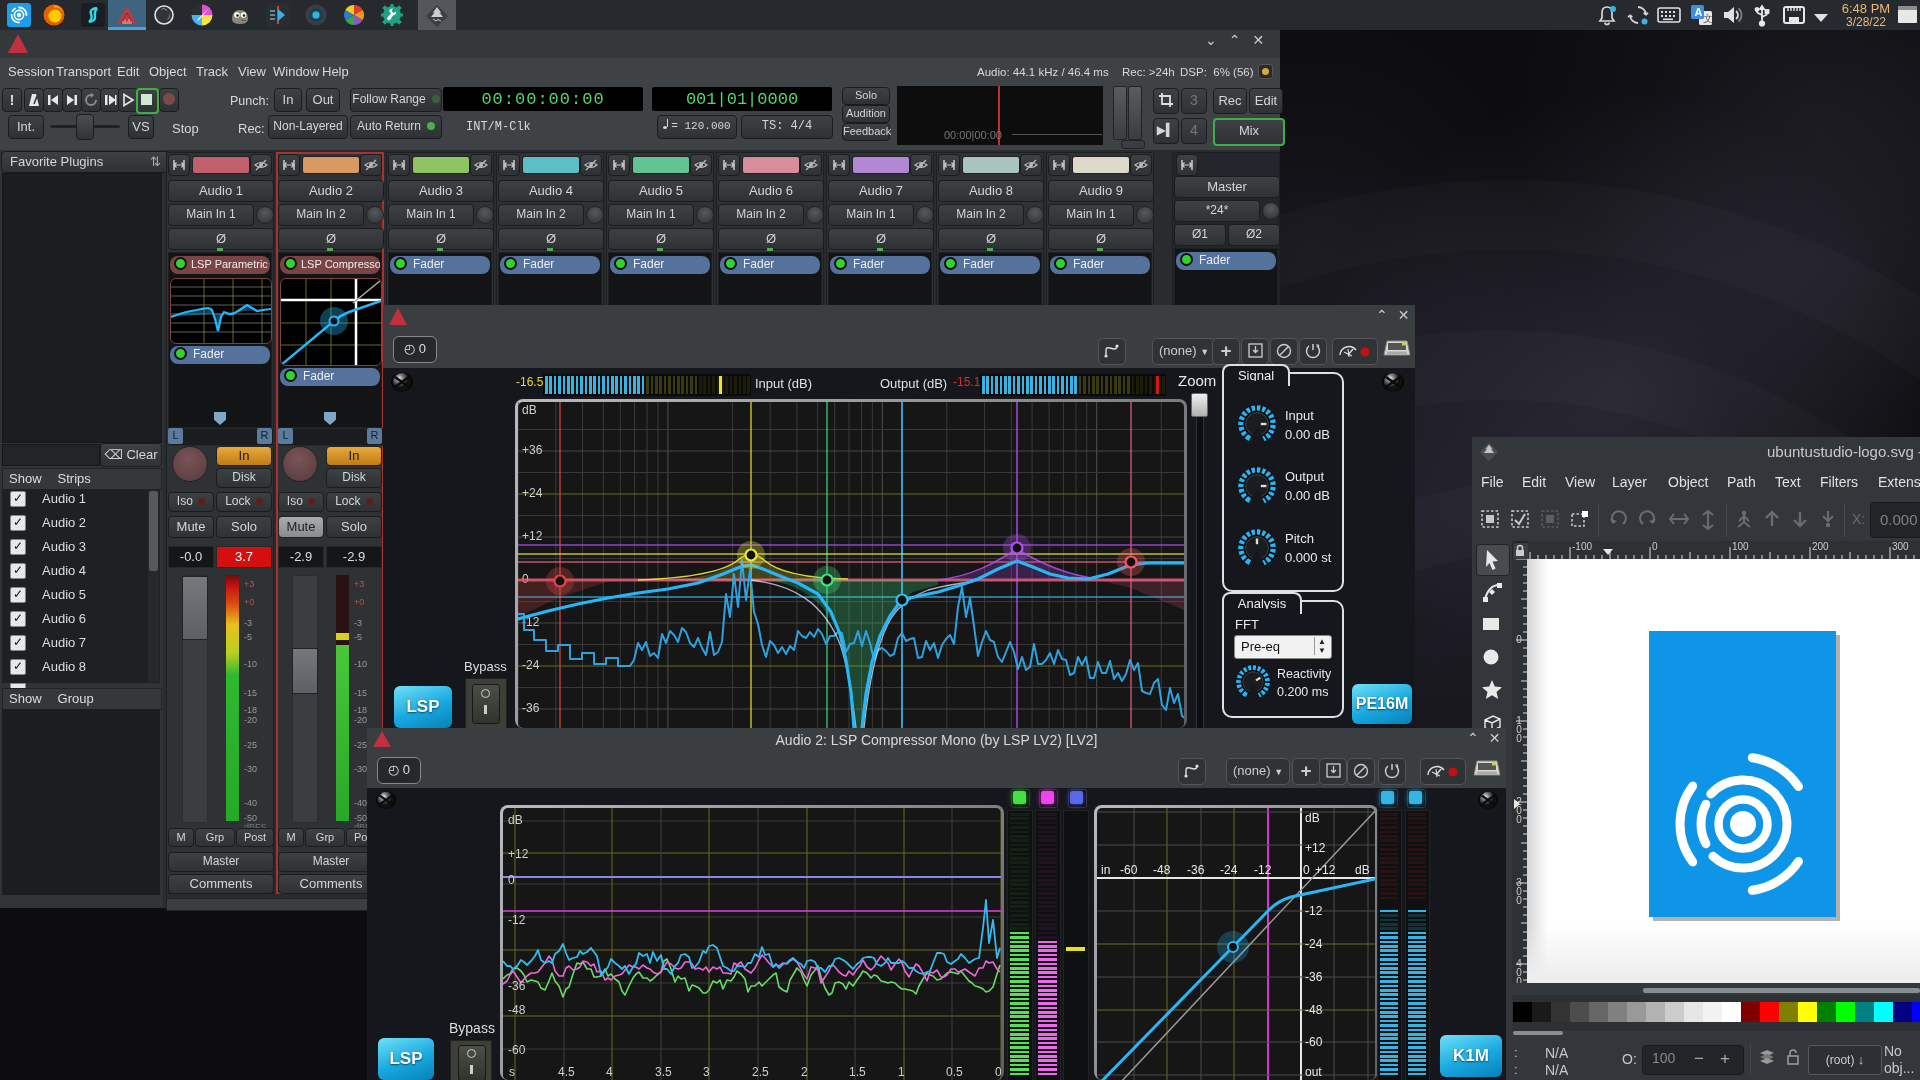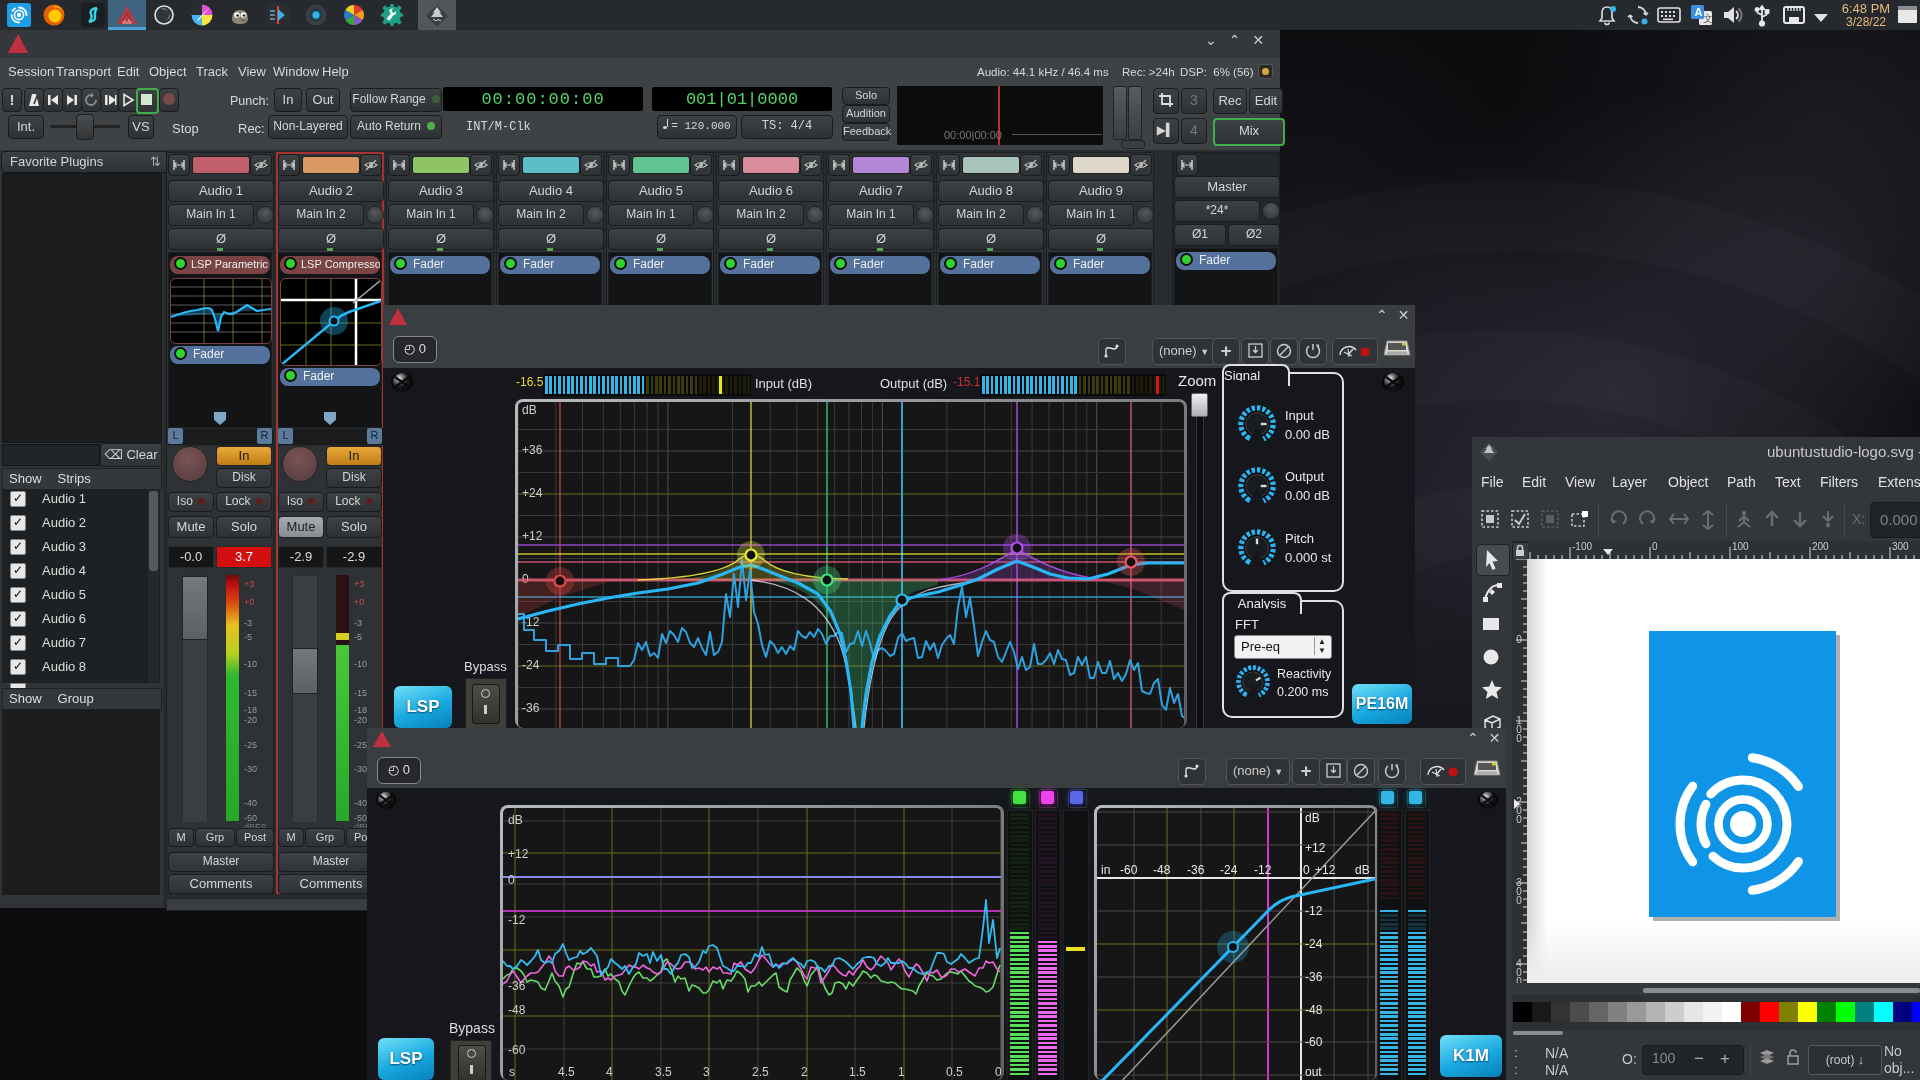--- a/index.html
+++ b/index.html
@@ -703,21 +703,21 @@
         <circle cx="233" cy="153" r="5.5" fill="#101010" stroke="#e8e838" stroke-width="2.2"></circle>
         <circle cx="309" cy="178" r="14" fill="#3fe080" opacity="0.3"></circle>
         <circle cx="309" cy="178" r="5.5" fill="#101010" stroke="#3fe080" stroke-width="2.2"></circle>
         <circle cx="384" cy="198" r="5.5" fill="#101010" stroke="#38b8f0" stroke-width="2.2"></circle>
         <circle cx="499" cy="146" r="14" fill="#b050f0" opacity="0.3"></circle>
         <circle cx="499" cy="146" r="5.5" fill="#101010" stroke="#b050f0" stroke-width="2.2"></circle>
         <circle cx="613" cy="160" r="14" fill="#f05868" opacity="0.3"></circle>
         <circle cx="613" cy="160" r="5.5" fill="#101010" stroke="#f05868" stroke-width="2.2"></circle>
       </svg></div>
 <div class="abs" style="left:839px;top:67px;width:118px;height:216px;border:2px solid #e0e0e0;border-radius:10px;background:#15171c;"></div>
-    <div class="abs" style="left:839px;top:59px;width:64px;height:20px;border:2px solid #e0e0e0;border-bottom:none;border-radius:8px 8px 0 0;background:#15171c;color:#eee;font-size:13px;line-height:19px;">Signal</div>
+    <div class="abs" style="left:839px;top:59px;width:64px;height:20px;border:2px solid #e0e0e0;border-bottom:none;border-radius:8px 8px 0 0;background:#15171c;color:#eee;font-size:13px;line-height:19px;text-align:center;">Signal</div>
     <div class="abs" style="left:841px;top:76px;width:60px;height:6px;background:#15171c;"></div>
 <svg width="38" height="38" viewBox="0 0 40 40" style="position:absolute;left:855px;top:100px;">
       <g>
         <circle cx="20" cy="20" r="17" fill="none" stroke="#29b6f6" stroke-width="5.5" stroke-dasharray="3.2 2" transform="rotate(120 20 20)" stroke-dashoffset="0" pathLength="100"></circle>
         <circle cx="20" cy="20" r="13" fill="#1a1d20" stroke="#000" stroke-width="1"></circle>
         <circle cx="20" cy="20" r="12" fill="none" stroke="#444" stroke-width="1"></circle>
         <line x1="24.0" y1="20.0" x2="30.0" y2="20.0" stroke="#ddd" stroke-width="2.5"></line>
         <path d="M20,22 L11,40 L29,40 Z" fill="#15171c"></path>
       </g>
     </svg>
@@ -766,20 +766,21 @@
 <div class="abs" style="left:81px;top:354px;color:#ddd;font-size:13px;">Bypass</div>
 <div class="abs" style="left:82px;top:373px;width:40px;height:50px;background:#3c4038;border:1px solid #222;">
       <div style="position:absolute;left:6px;top:5px;width:26px;height:38px;background:linear-gradient(#4a4e46,#30342c);border:1px solid #181818;border-radius:3px;"></div>
       <div style="position:absolute;left:15px;top:10px;width:7px;height:7px;border:1.5px solid #ccc;border-radius:50%;"></div>
       <div style="position:absolute;left:18px;top:26px;width:2.5px;height:9px;background:#ccc;"></div>
     </div>
 </div>
 
 <div id="compwin" class="abs" style="left:367px;top:728px;width:1139px;height:352px;background:#17191e;z-index:4;">
 <div class="abs" style="left:0;top:0;width:1139px;height:24px;background:#3a3e41;border-bottom:1px solid #2a2c2e;"></div>
+<div class="abs" style="left:0;top:0;width:1139px;height:24px;text-align:center;line-height:24px;color:#d8d8d8;font-size:14px;">Audio 2: LSP Compressor Mono (by LSP LV2) [LV2]</div>
 <div class="abs" style="left:6px;top:3px;width:0;height:0;border-left:9px solid transparent;border-right:9px solid transparent;border-bottom:16px solid #c03040;"></div>
 <div class="abs" style="left:1100px;top:2px;color:#ccc;font-size:14px;letter-spacing:10px;">⌃✕</div>
 <div class="abs" style="left:0;top:24px;width:1139px;height:36px;background:#3a3e41;border-bottom:1px solid #222;"></div>
 <div class="abs" style="left:10px;top:29px;width:42px;height:25px;background:#26282b;border:1px solid #888;border-radius:6px;color:#ddd;font-size:13px;line-height:24px;text-align:center;">◴ 0</div>
 <div class="abs" style="left:811px;top:30px;width:26px;height:25px;background:#303336;border:1px solid #555;border-radius:5px;text-align:center;color:#ccc;"><svg width="18" height="18" viewBox="0 0 18 18" style="margin-top:3px">
         <path d="M3 14 L3 8 Q3 5 7 6 L11 7 Q14 7 14 4" stroke="#ddd" fill="none" stroke-width="1.4"></path>
         <circle cx="3" cy="14" r="1.6" fill="#ddd"></circle>
         <circle cx="14" cy="4" r="1.6" fill="#ddd"></circle>
       </svg></div>
 <div class="abs" style="left:859px;top:30px;width:62px;height:25px;background:#303336;border:1px solid #555;border-radius:5px;color:#ccc;font-size:13px;line-height:24px;text-align:center;">(none) <span style="font-size:9px;">▼</span></div>

